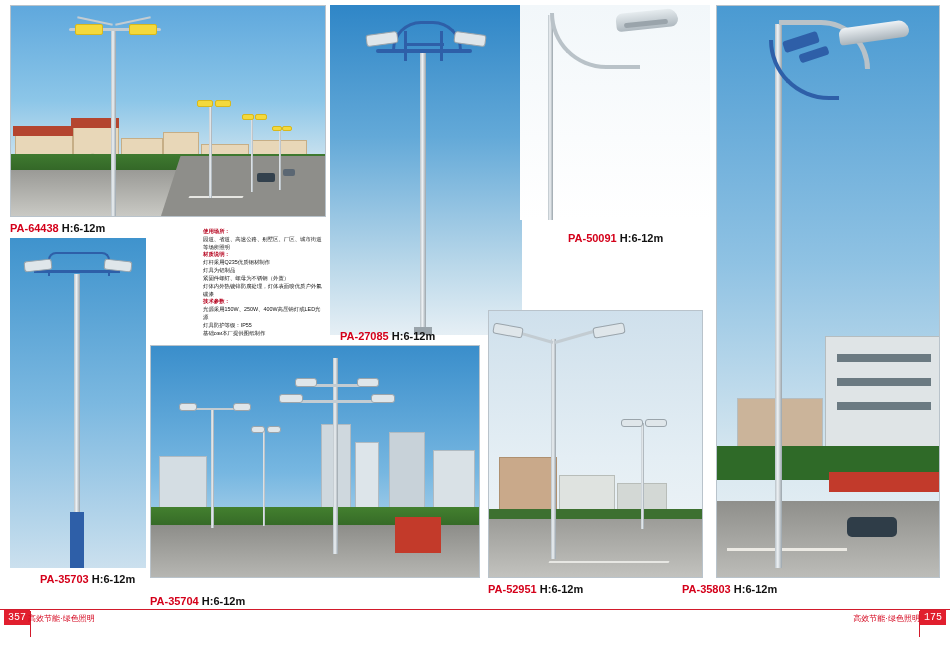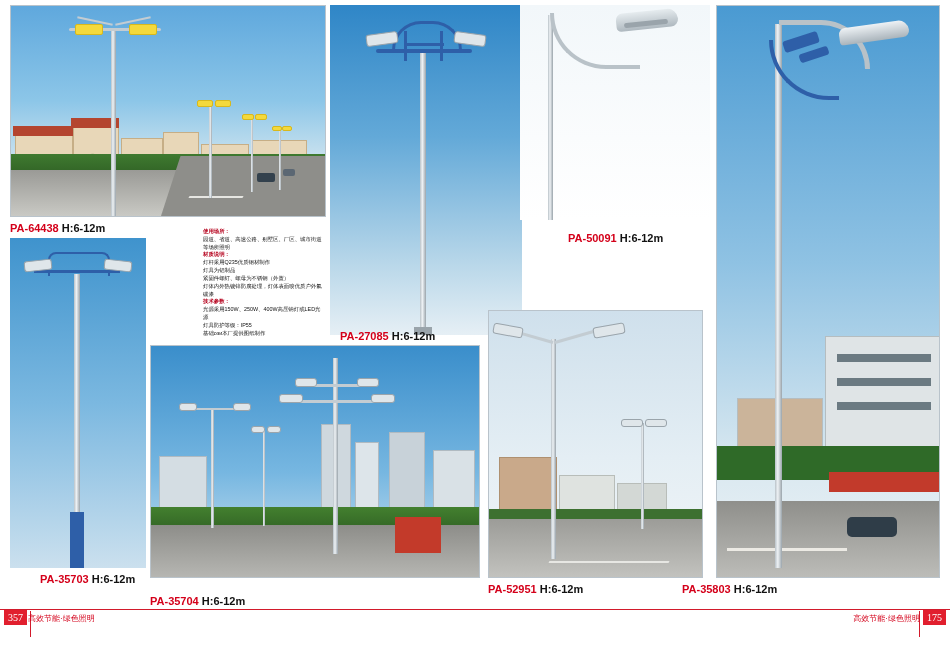--- a/index.html
+++ b/index.html
@@ -70,21 +70,21 @@
   .lampy{position:absolute;background:#f4d93c;border:1px solid #d7b81d;border-radius:2px;}
 
   
   #spec{position:absolute;left:203px;top:228px;width:120px;font-size:5.4px;line-height:1.45;color:#b5001c;}
   #spec .hd{font-weight:bold;}
   #spec .bd{color:#111;}
 
   
   .footline{position:absolute;left:0;bottom:37px;width:950px;height:1px;background:#d21a2b;}
   .pgbox{position:absolute;bottom:22px;background:#e11f2e;color:#fff;font-size:10px;
-    padding:2px 4px;font-family:Liberation Serif, serif;}
+    padding:2px 4px;font-family:Liberation Mono, monospace;}
   .pgtxt{position:absolute;bottom:23px;font-size:8px;color:#d4001a;white-space:nowrap;}
   .tickL{position:absolute;left:30px;bottom:10px;width:1px;height:26px;background:#d21a2b;}
   .tickR{position:absolute;right:30px;bottom:10px;width:1px;height:26px;background:#d21a2b;}
 </style>
 </head>
 <body>
 
 <div class="page">
 
   <div class="photo" id="p1">

